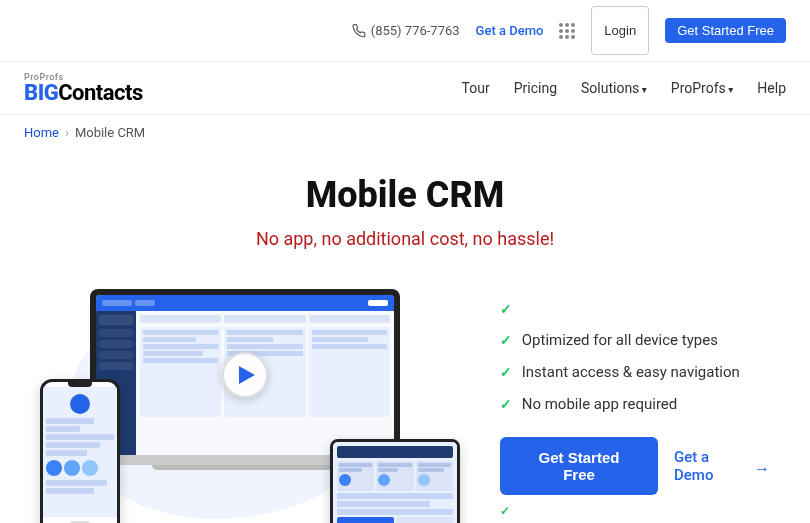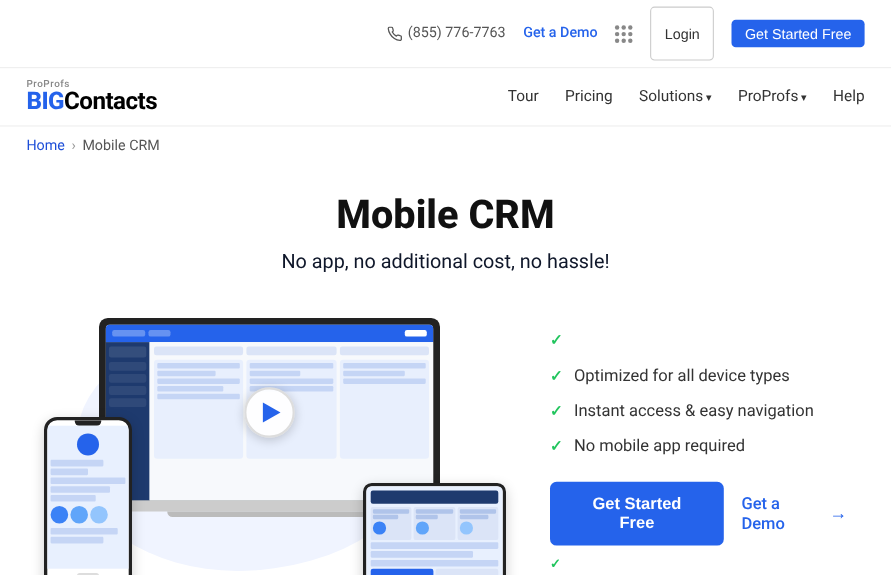--- a/index.html
+++ b/index.html
@@ -41,21 +41,21 @@
     .nav-links .with-arrow::after { content: ' ▾'; font-size: 10px; }
 
     
     .breadcrumb { padding: 10px 24px; font-size: 13px; color: #555; display: flex; align-items: center; gap: 6px; }
     .breadcrumb a { color: #1d4ed8; text-decoration: none; }
     .breadcrumb .sep { color: #999; }
 
     
     .hero { text-align: center; padding: 24px 20px 10px; }
     .hero h1 { font-size: 36px; font-weight: 800; color: #111; margin-bottom: 12px; }
-    .hero p { font-size: 18px; color: #0f172a; }
+    .hero p { font-size: 18px; color: #b91c1c; }
 
     
     .main-content {
       display: flex;
       align-items: center;
       justify-content: center;
       padding: 20px 40px 30px;
       gap: 40px;
       position: relative;
     }

